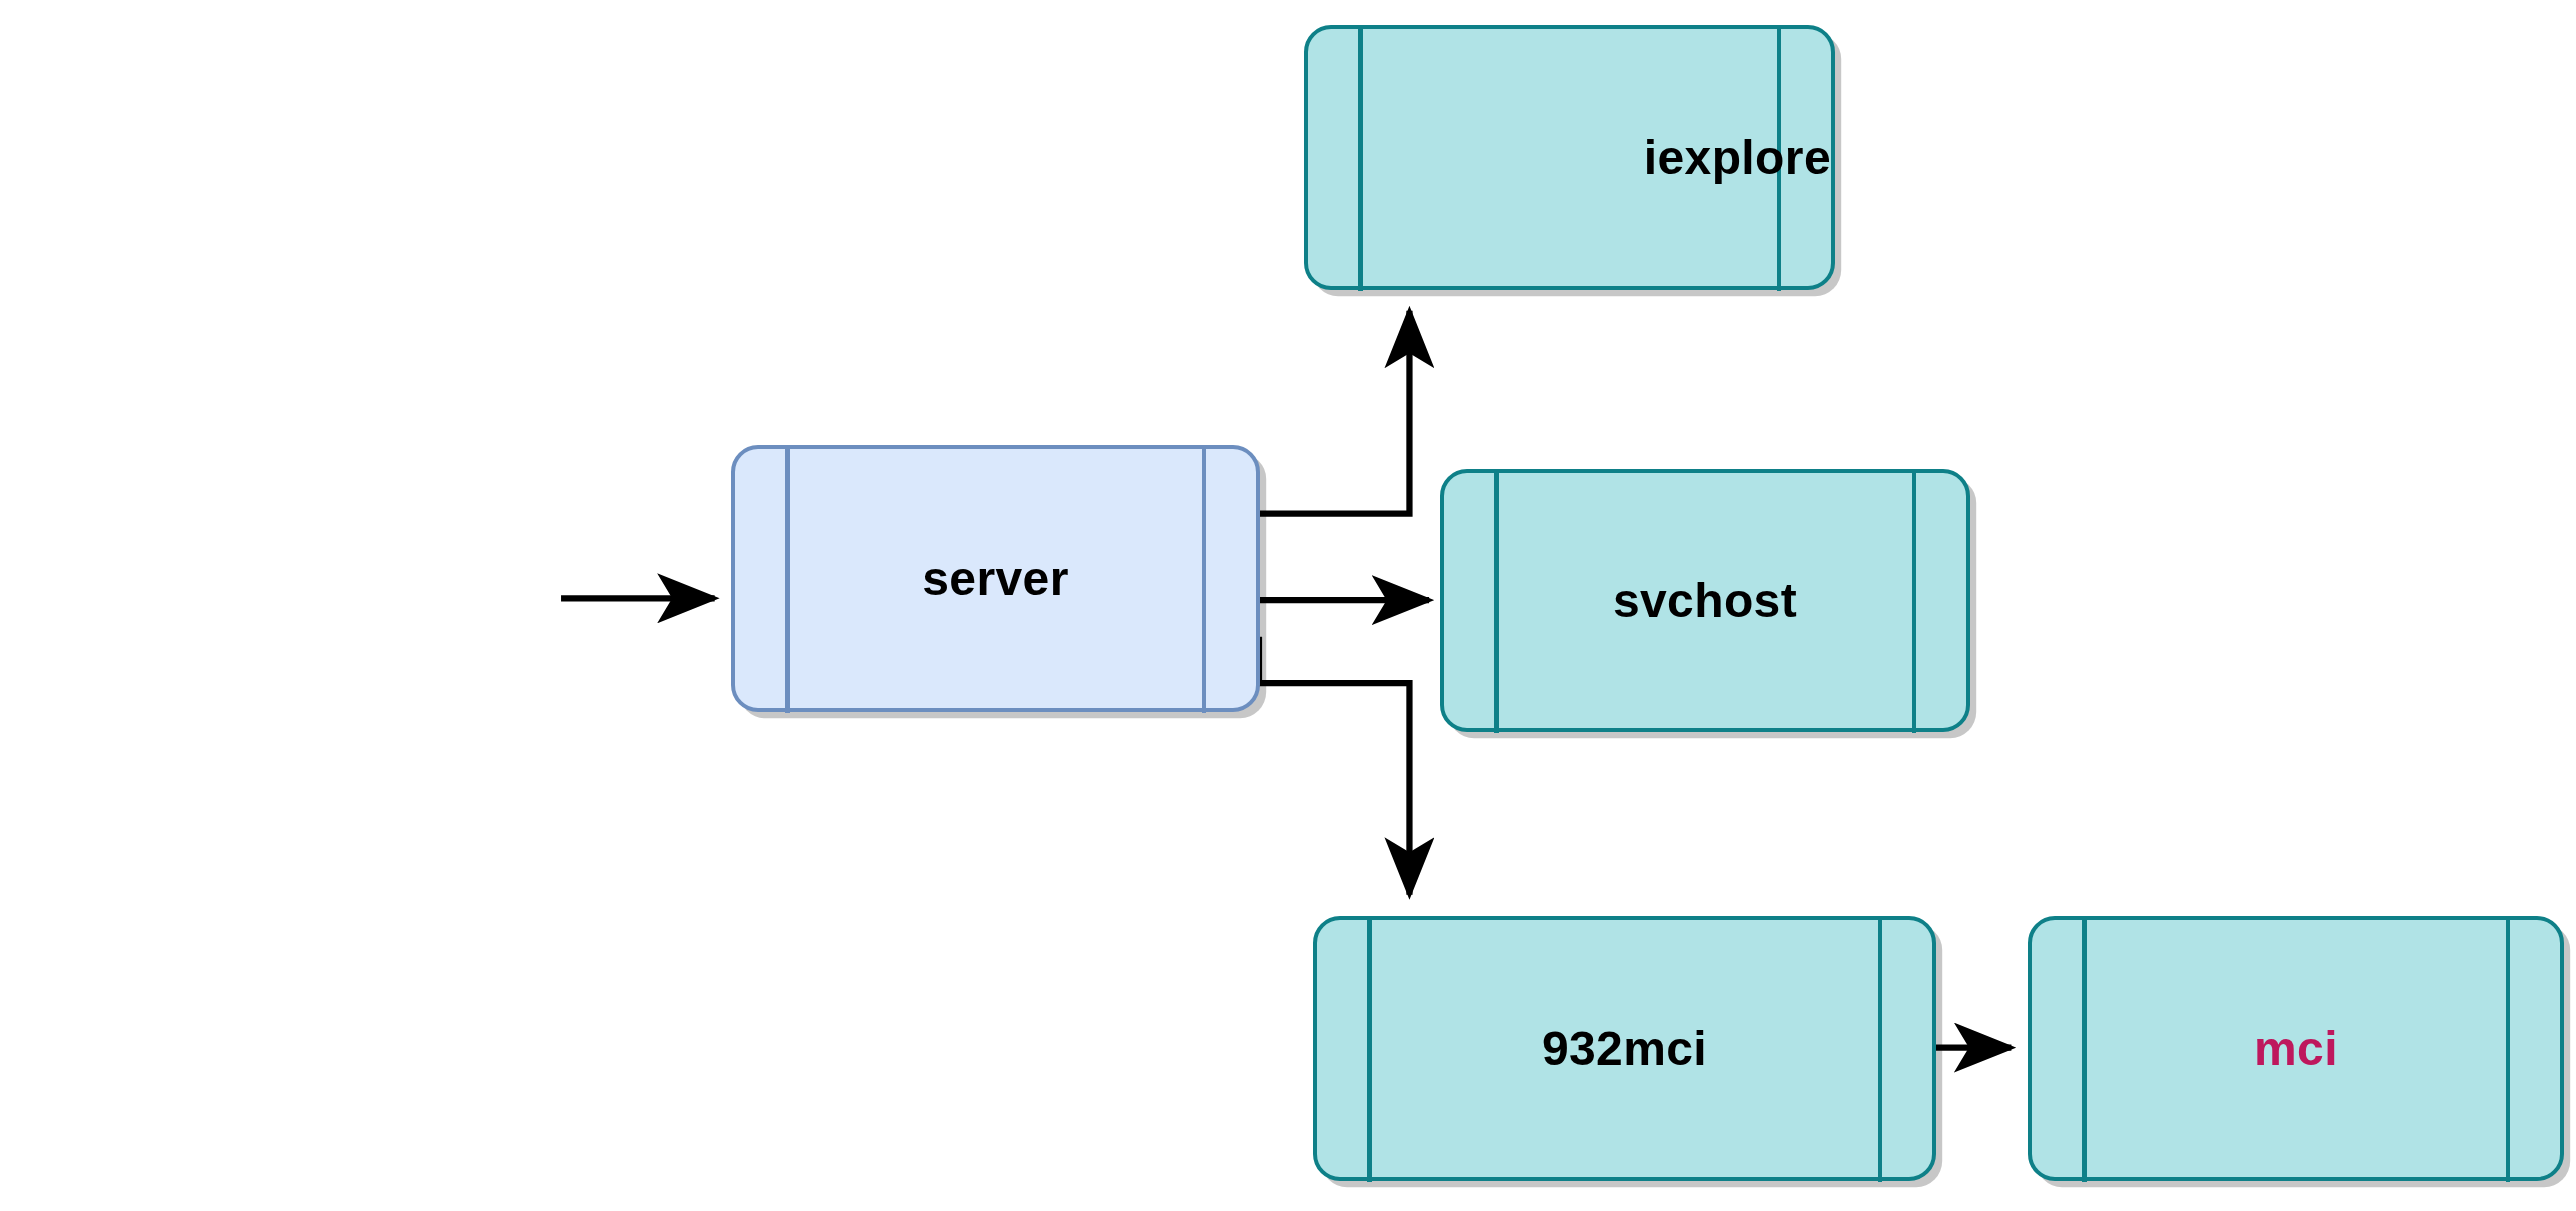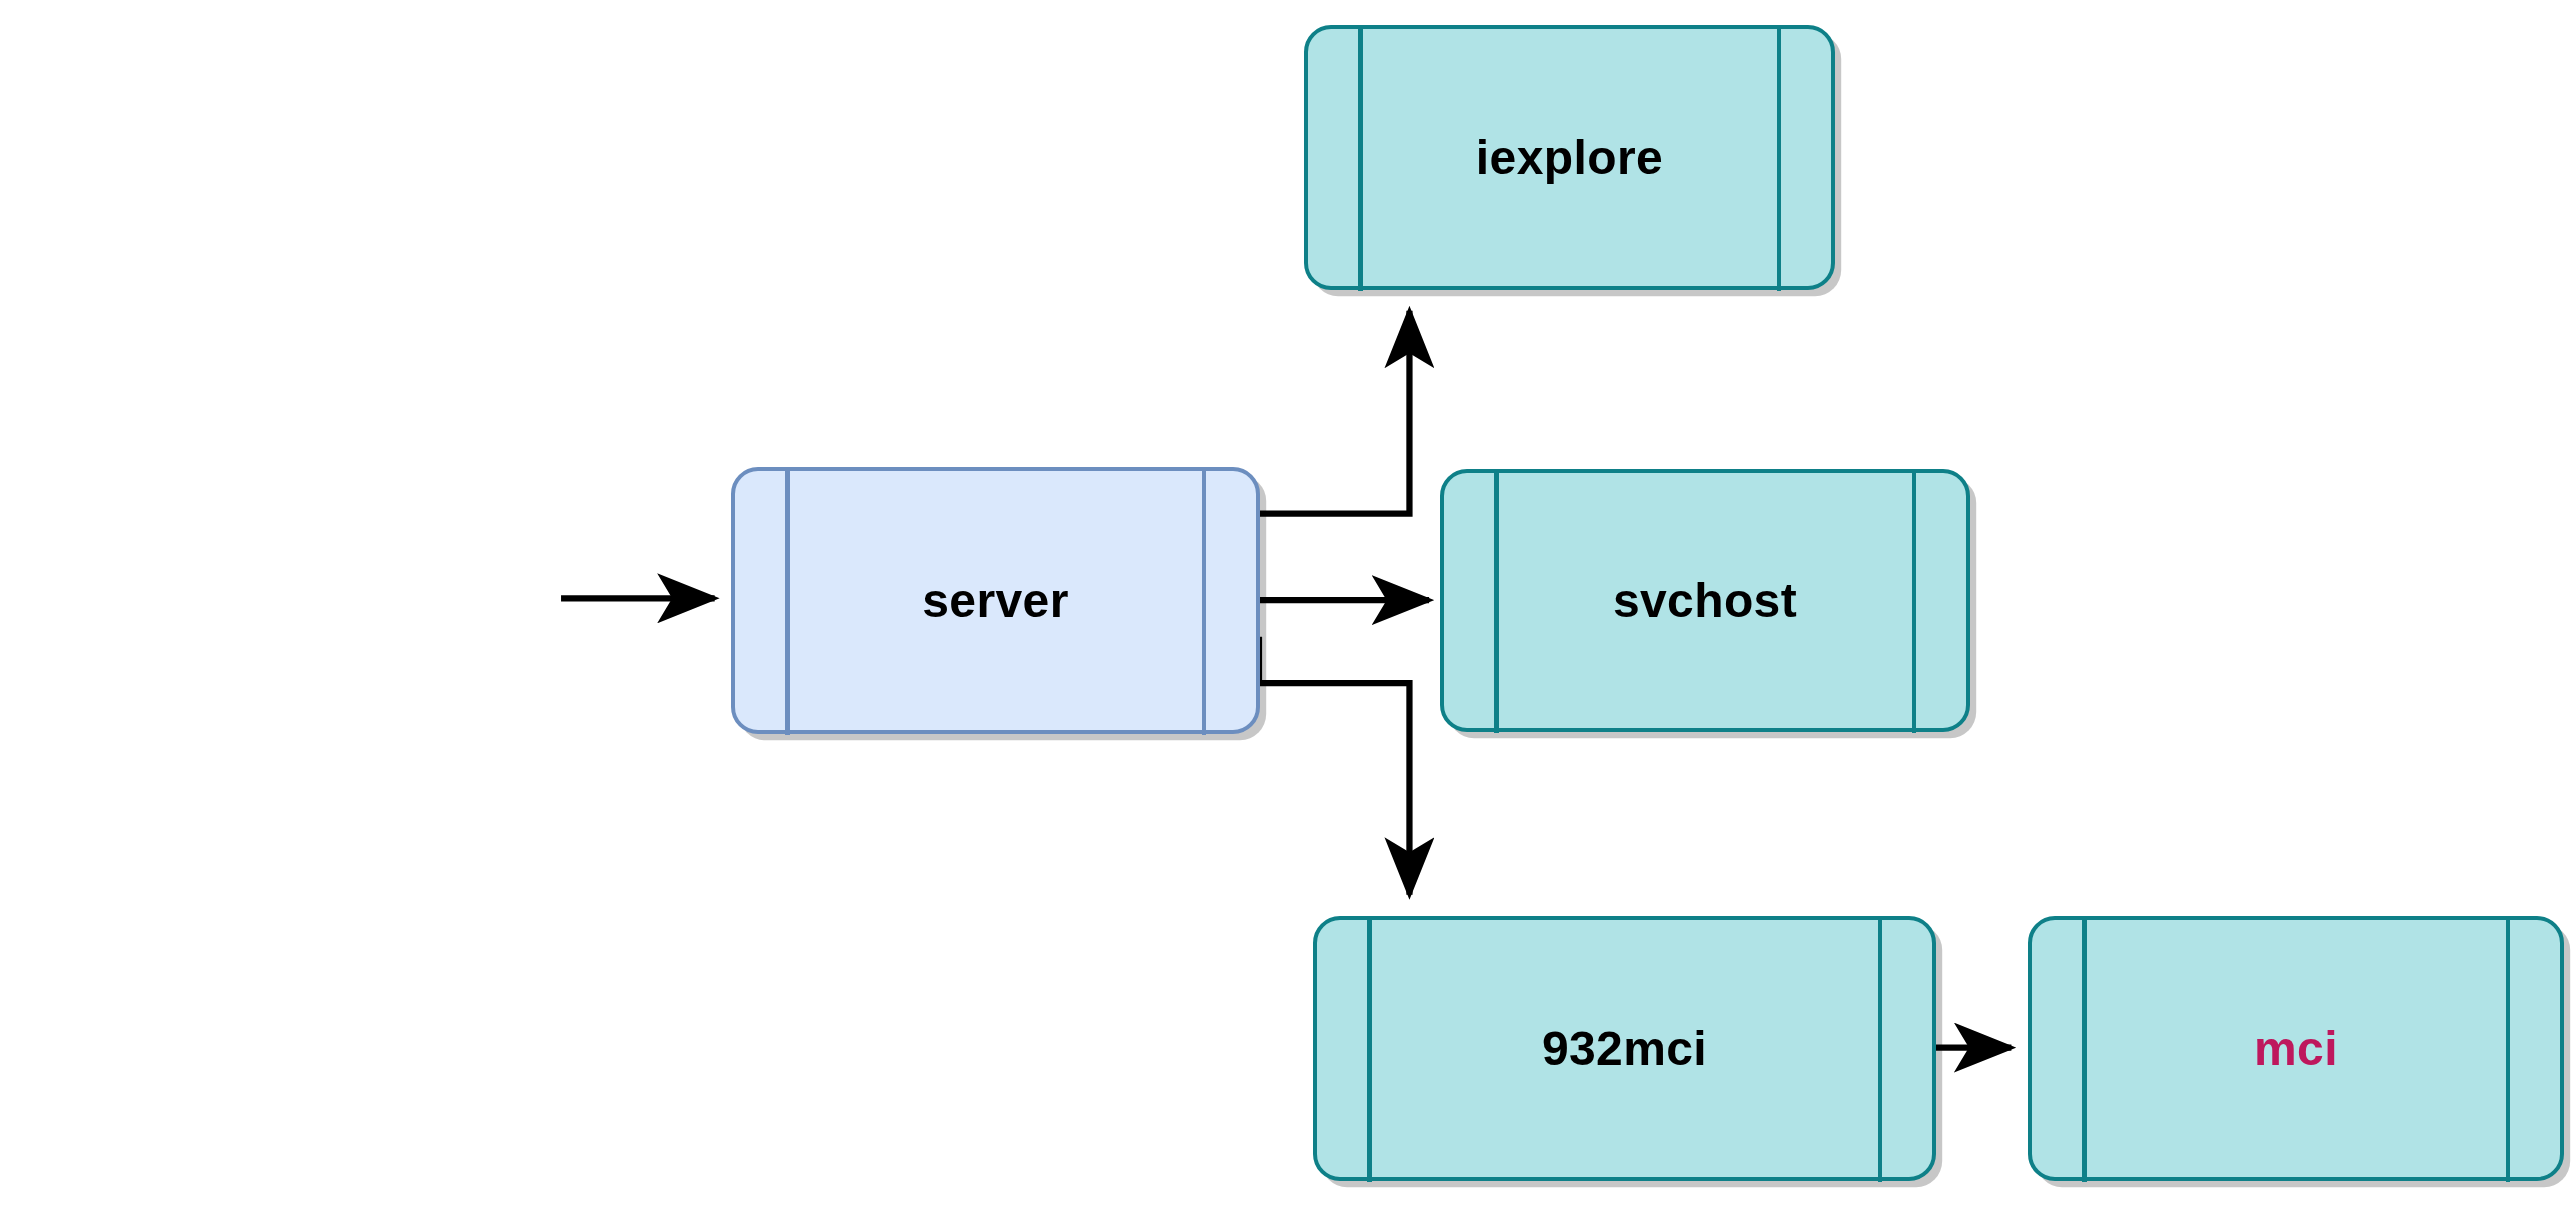--- a/index.html
+++ b/index.html
@@ -84,27 +84,27 @@
       <path d="M 1408 713 L 1408 765" fill="none" stroke="#000000" stroke-width="10"></path>
       <path d="M 1408 765 L 1578 765 L 1578 1002" fill="none" stroke="#000000" stroke-width="7" stroke-linejoin="miter" marker-end="url(#arrowhead)"></path>
     </g>
 
     <g>
       <path d="M 2072 1173 L 2252 1173" fill="none" stroke="#000000" stroke-width="7" marker-end="url(#arrowhead)"></path>
     </g>
   </svg>
 
 
-  <div class="node" id="node-server" style="left: 731px; top: 467px; width: 529px; height: 267px; background: rgb(218, 232, 252); border-color: rgb(108, 142, 191);">
+  <div class="node" id="node-server" style="left: 731px; top: 445px; width: 529px; height: 267px; background: rgb(218, 232, 252); border-color: rgb(108, 142, 191);">
     <span class="bar left" style="background: rgb(108, 142, 191);"></span>
     <span class="bar right" style="background: rgb(108, 142, 191);"></span>
     <span class="label" style="color: rgb(0, 0, 0);">server</span>
   </div>
 
-  <div class="node" id="node-iexplore" style="left: 1304px; top: 25px; width: 531px; height: 265px; background: rgb(176, 227, 230); border-color: rgb(14, 128, 136);">
+  <div class="node" id="node-iexplore" style="left: 1304px; top: 25px; width: 531px; height: 265px; background: rgb(176, 227, 230); border-color: rgb(14, 128, 136); justify-content: flex-end;">
     <span class="bar left" style="background: rgb(14, 128, 136);"></span>
     <span class="bar right" style="background: rgb(14, 128, 136);"></span>
     <span class="label" style="color: rgb(0, 0, 0);">iexplore</span>
   </div>
 
   <div class="node" id="node-svchost" style="left: 1440px; top: 469px; width: 530px; height: 263px; background: rgb(176, 227, 230); border-color: rgb(14, 128, 136);">
     <span class="bar left" style="background: rgb(14, 128, 136);"></span>
     <span class="bar right" style="background: rgb(14, 128, 136);"></span>
     <span class="label" style="color: rgb(0, 0, 0);">svchost</span>
   </div>

